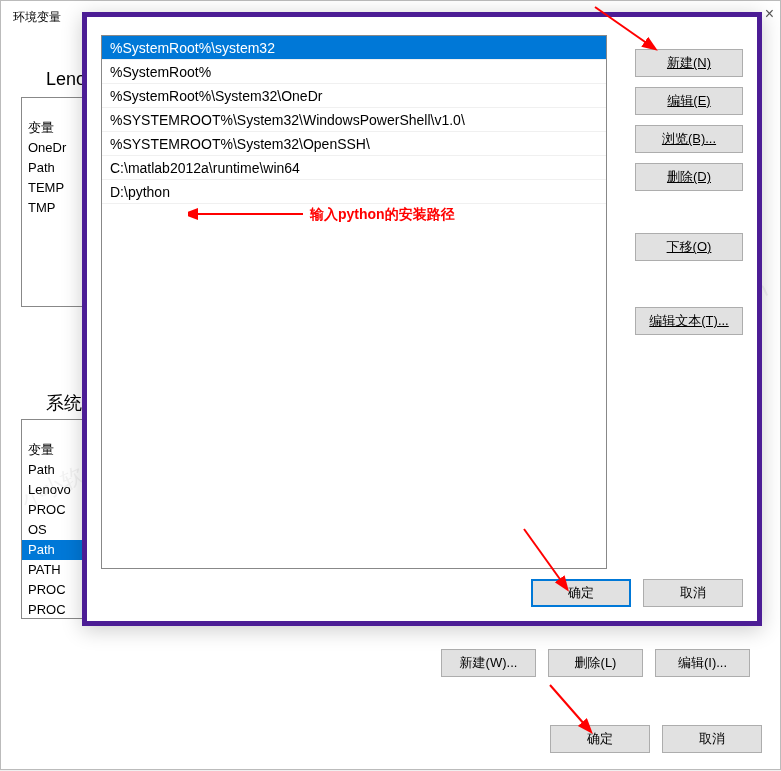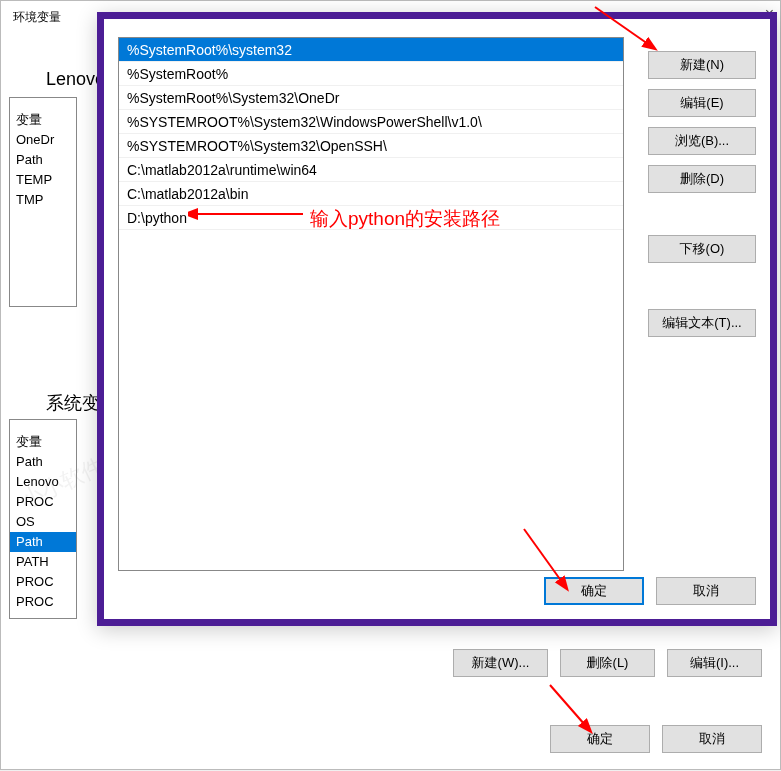--- a/index.html
+++ b/index.html
@@ -3,40 +3,40 @@
   <meta charset="utf-8">
   <style>
     * { box-sizing: border-box; margin: 0; padding: 0; }
     body { font-family: "Microsoft YaHei", "Segoe UI", Tahoma, sans-serif; font-size: 13px; background: #f0f0f0; width: 781px; height: 771px; position: relative; color: #000; overflow: hidden; }
     
     
     .back-dialog { position: absolute; left: 0; top: 0; width: 781px; height: 770px; background: #fff; border: 1px solid #bbb; }
     .back-title { padding: 8px 12px; font-size: 12px; }
     .close-x { position: absolute; right: 6px; top: 4px; font-size: 16px; color: #555; }
     .back-section-label { position: absolute; left: 20px; font-size: 18px; margin-left: 25px; }
-    .back-listbox { position: absolute; left: 8px; width: 68px; border: 1px solid #888; background: #fff; padding: 12px 6px; overflow: hidden; }
+    .back-listbox { position: absolute; left: 20px; width: 68px; border: 1px solid #888; background: #fff; padding: 20px 6px; overflow: hidden; }
     .back-listbox div { height: 20px; line-height: 20px; white-space: nowrap; }
     .back-btn-row { position: absolute; display: flex; gap: 12px; }
     .win-btn { width: 95px; height: 28px; border: 1px solid #adadad; background: #e1e1e1; font-size: 13px; cursor: pointer; font-family: inherit; }
     
     
-    .front-dialog { position: absolute; left: 97px; top: 12px; width: 680px; height: 614px; background: #fff; border: 7px solid #4c1d95; box-shadow: 0 4px 20px rgba(0,0,0,0.2); }
+    .front-dialog { position: absolute; left: 82px; top: 12px; width: 680px; height: 614px; background: #fff; border: 5px solid #4c1d95; box-shadow: 0 4px 20px rgba(0,0,0,0.2); }
     .path-list { position: absolute; left: 14px; top: 18px; width: 506px; height: 534px; border: 1px solid #888; background: #fff; }
     .path-row { height: 24px; line-height: 24px; padding: 0 8px; font-size: 14px; white-space: nowrap; border-bottom: 1px solid #f0f0f0; }
     .path-row.selected { background: #0078d7; color: #fff; }
-    .side-btns { position: absolute; right: 14px; top: 32px; width: 108px; display: flex; flex-direction: column; }
+    .side-btns { position: absolute; right: 14px; top: 32px; width: 108px; display: flex; flex-direction: column; text-decoration: underline; }
     .side-btn { width: 108px; height: 28px; border: 1px solid #adadad; background: #e1e1e1; font-size: 13px; cursor: pointer; font-family: inherit; margin-bottom: 10px; }
     .side-gap { height: 32px; }
     .side-gap2 { height: 36px; }
     .front-ok-row { position: absolute; bottom: 14px; right: 14px; display: flex; gap: 12px; }
     .ok-btn { width: 100px; height: 28px; border: 2px solid #0078d7; background: #e1e1e1; cursor: pointer; font-size: 13px; font-family: inherit; }
     .cancel-btn { width: 100px; height: 28px; border: 1px solid #adadad; background: #e1e1e1; cursor: pointer; font-size: 13px; font-family: inherit; }
     
     
-    .annotation-text { position: absolute; color: #ff0000; font-size: 19px; font-weight: normal; }
+    .annotation-text { position: absolute; color: #ff0000; font-size: 14px; font-weight: bold; }
     svg.arrow { position: absolute; pointer-events: none; }
     
     
     .watermark { position: absolute; color: rgba(150,150,150,0.12); font-size: 22px; transform: rotate(-25deg); pointer-events: none; white-space: nowrap; }
   </style>
 </head>
 <body>
 
 <div class="back-dialog">
   <div class="back-title">环境变量</div>
@@ -57,21 +57,21 @@
     <div>Path</div>
     <div>Lenovo</div>
     <div>PROC</div>
     <div>OS</div>
     <div style="background:#0078d7;color:#fff;margin:0 -6px;padding:0 6px">Path</div>
     <div>PATH</div>
     <div>PROC</div>
     <div>PROC</div>
   </div>
 
-  <div class="back-btn-row" style="right:18px; top:648px">
+  <div class="back-btn-row" style="right:30px; top:648px">
     <button class="win-btn">新建(W)...</button>
     <button class="win-btn">删除(L)</button>
     <button class="win-btn">编辑(I)...</button>
   </div>
   <div class="back-btn-row" style="right:18px; bottom:16px">
     <button class="win-btn" style="width:100px">确定</button>
     <button class="win-btn" style="width:100px">取消</button>
   </div>
 </div>
 
@@ -83,21 +83,20 @@
 <div class="watermark" style="left:410px; top:430px">小小软件迷 www.xxrjm.com</div>
 
 <div class="front-dialog">
   <div class="path-list">
     <div class="path-row selected">%SystemRoot%\system32</div>
     <div class="path-row">%SystemRoot%</div>
     <div class="path-row">%SystemRoot%\System32\OneDr</div>
     <div class="path-row">%SYSTEMROOT%\System32\WindowsPowerShell\v1.0\</div>
     <div class="path-row">%SYSTEMROOT%\System32\OpenSSH\</div>
     <div class="path-row">C:\matlab2012a\runtime\win64</div>
-    <div class="path-row">C:\matlab2012a\bin</div>
     <div class="path-row">D:\python</div>
   </div>
 
   <div class="side-btns">
     <button class="side-btn">新建(N)</button>
     <button class="side-btn">编辑(E)</button>
     <button class="side-btn">浏览(B)...</button>
     <button class="side-btn">删除(D)</button>
     <div class="side-gap"></div>
     <button class="side-btn">下移(O)</button>

